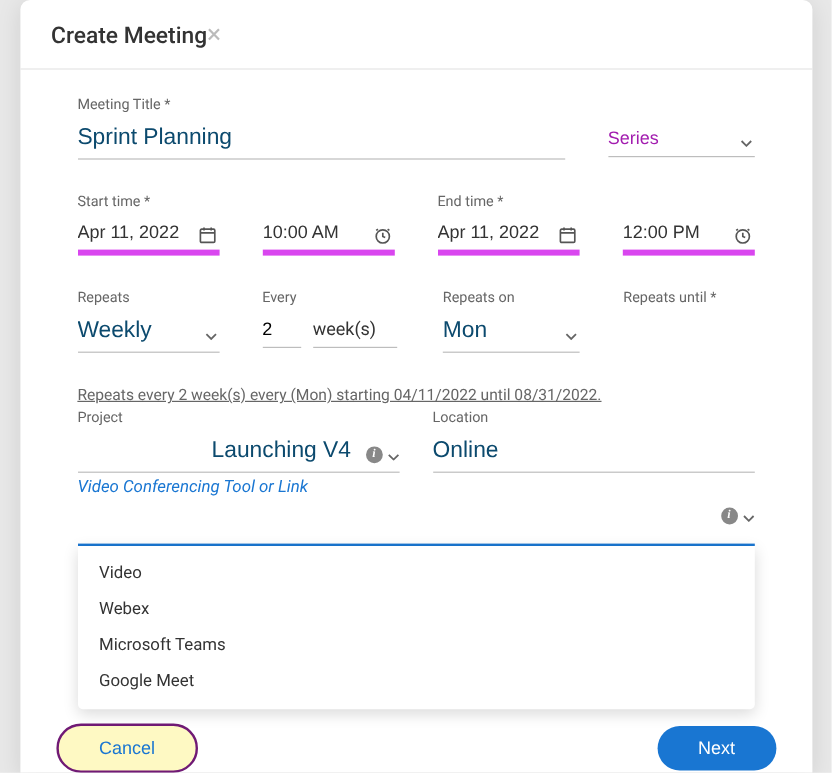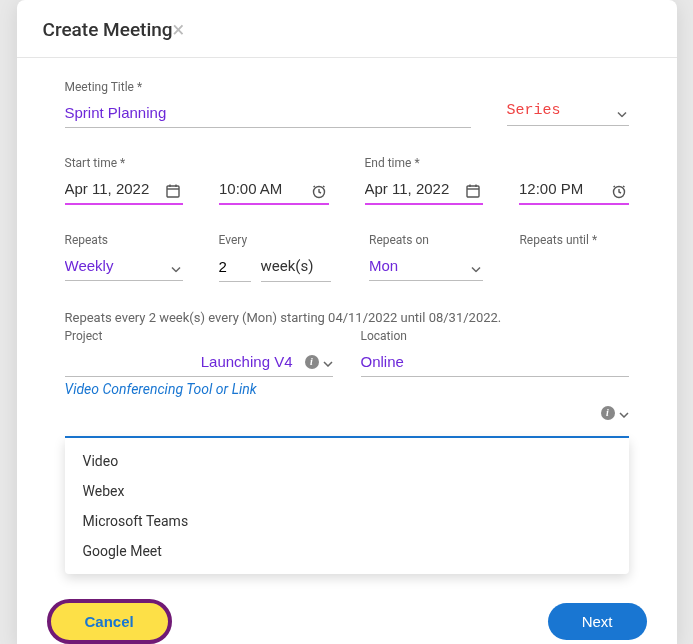--- a/index.html
+++ b/index.html
@@ -54,22 +54,22 @@
 }
 .field-label {
   font-size: 12px;
   color: #666;
   margin-bottom: 6px;
 }
 .underline-input {
   border: none;
   border-bottom: 1px solid #bdbdbd;
   padding: 4px 0 6px;
-  font-size: 15px;
-  color: #6d28d9;
+  font-size: 19px;
+  color: #0c4a6e;
   background: transparent;
   outline: none;
   width: 100%;
 }
 .select-wrap {
   position: relative;
   display: flex;
   align-items: center;
 }
 .select-wrap .underline-input { padding-right: 24px; }
@@ -80,29 +80,28 @@
   transform: translateY(-50%);
   pointer-events: none;
 }
 .chevron svg { width: 10px; height: 6px; }
 .series-field {
   align-self: flex-end;
   flex: 0 0 122px;
   margin-bottom: 2px;
 }
 .series-field .underline-input {
-  color: #ef4444;
-  font-size: 15px;
-  font-family: Liberation Mono, monospace;
+  color: #a21caf;
+  font-size: 15px;
 }
 .date-wrap, .time-wrap {
   position: relative;
   display: flex;
   align-items: flex-end;
-  border-bottom: 2px solid #d946ef;
+  border-bottom: 5px solid #d946ef;
 }
 .date-wrap input, .time-wrap input {
   border: none;
   outline: none;
   font-size: 15px;
   color: #333;
   padding: 4px 0 6px;
   background: transparent;
   width: 100%;
 }
@@ -132,20 +131,21 @@
   font-size: 15px;
   color: #333;
   border-bottom: 1px solid #bdbdbd;
   padding: 4px 0 6px;
   min-width: 70px;
 }
 .summary {
   font-size: 13px;
   color: #666;
   margin-bottom: 4px;
+  text-decoration: underline;
 }
 .row-proj { gap: 28px; margin-top: 4px; margin-bottom: 4px; }
 .proj-field { flex: 1; position: relative; }
 .proj-icons {
   position: absolute;
   right: 0;
   bottom: 6px;
   display: flex;
   align-items: center;
   gap: 4px;
@@ -214,24 +214,23 @@
 }
 .btn {
   font-size: 15px;
   font-weight: 500;
   padding: 10px 34px;
   border-radius: 24px;
   cursor: pointer;
   border: none;
 }
 .btn-cancel {
-  background: #fde047;
+  background: #fef9c3;
   color: #1976d2;
-  border: 4px solid #701a75;
-  font-weight: bold;
+  border: 2px solid #701a75;
 }
 .btn-next {
   background: #1976d2;
   color: #fff;
 }
 </style>
 </head>
 <body>
 
 <div class="modal">

